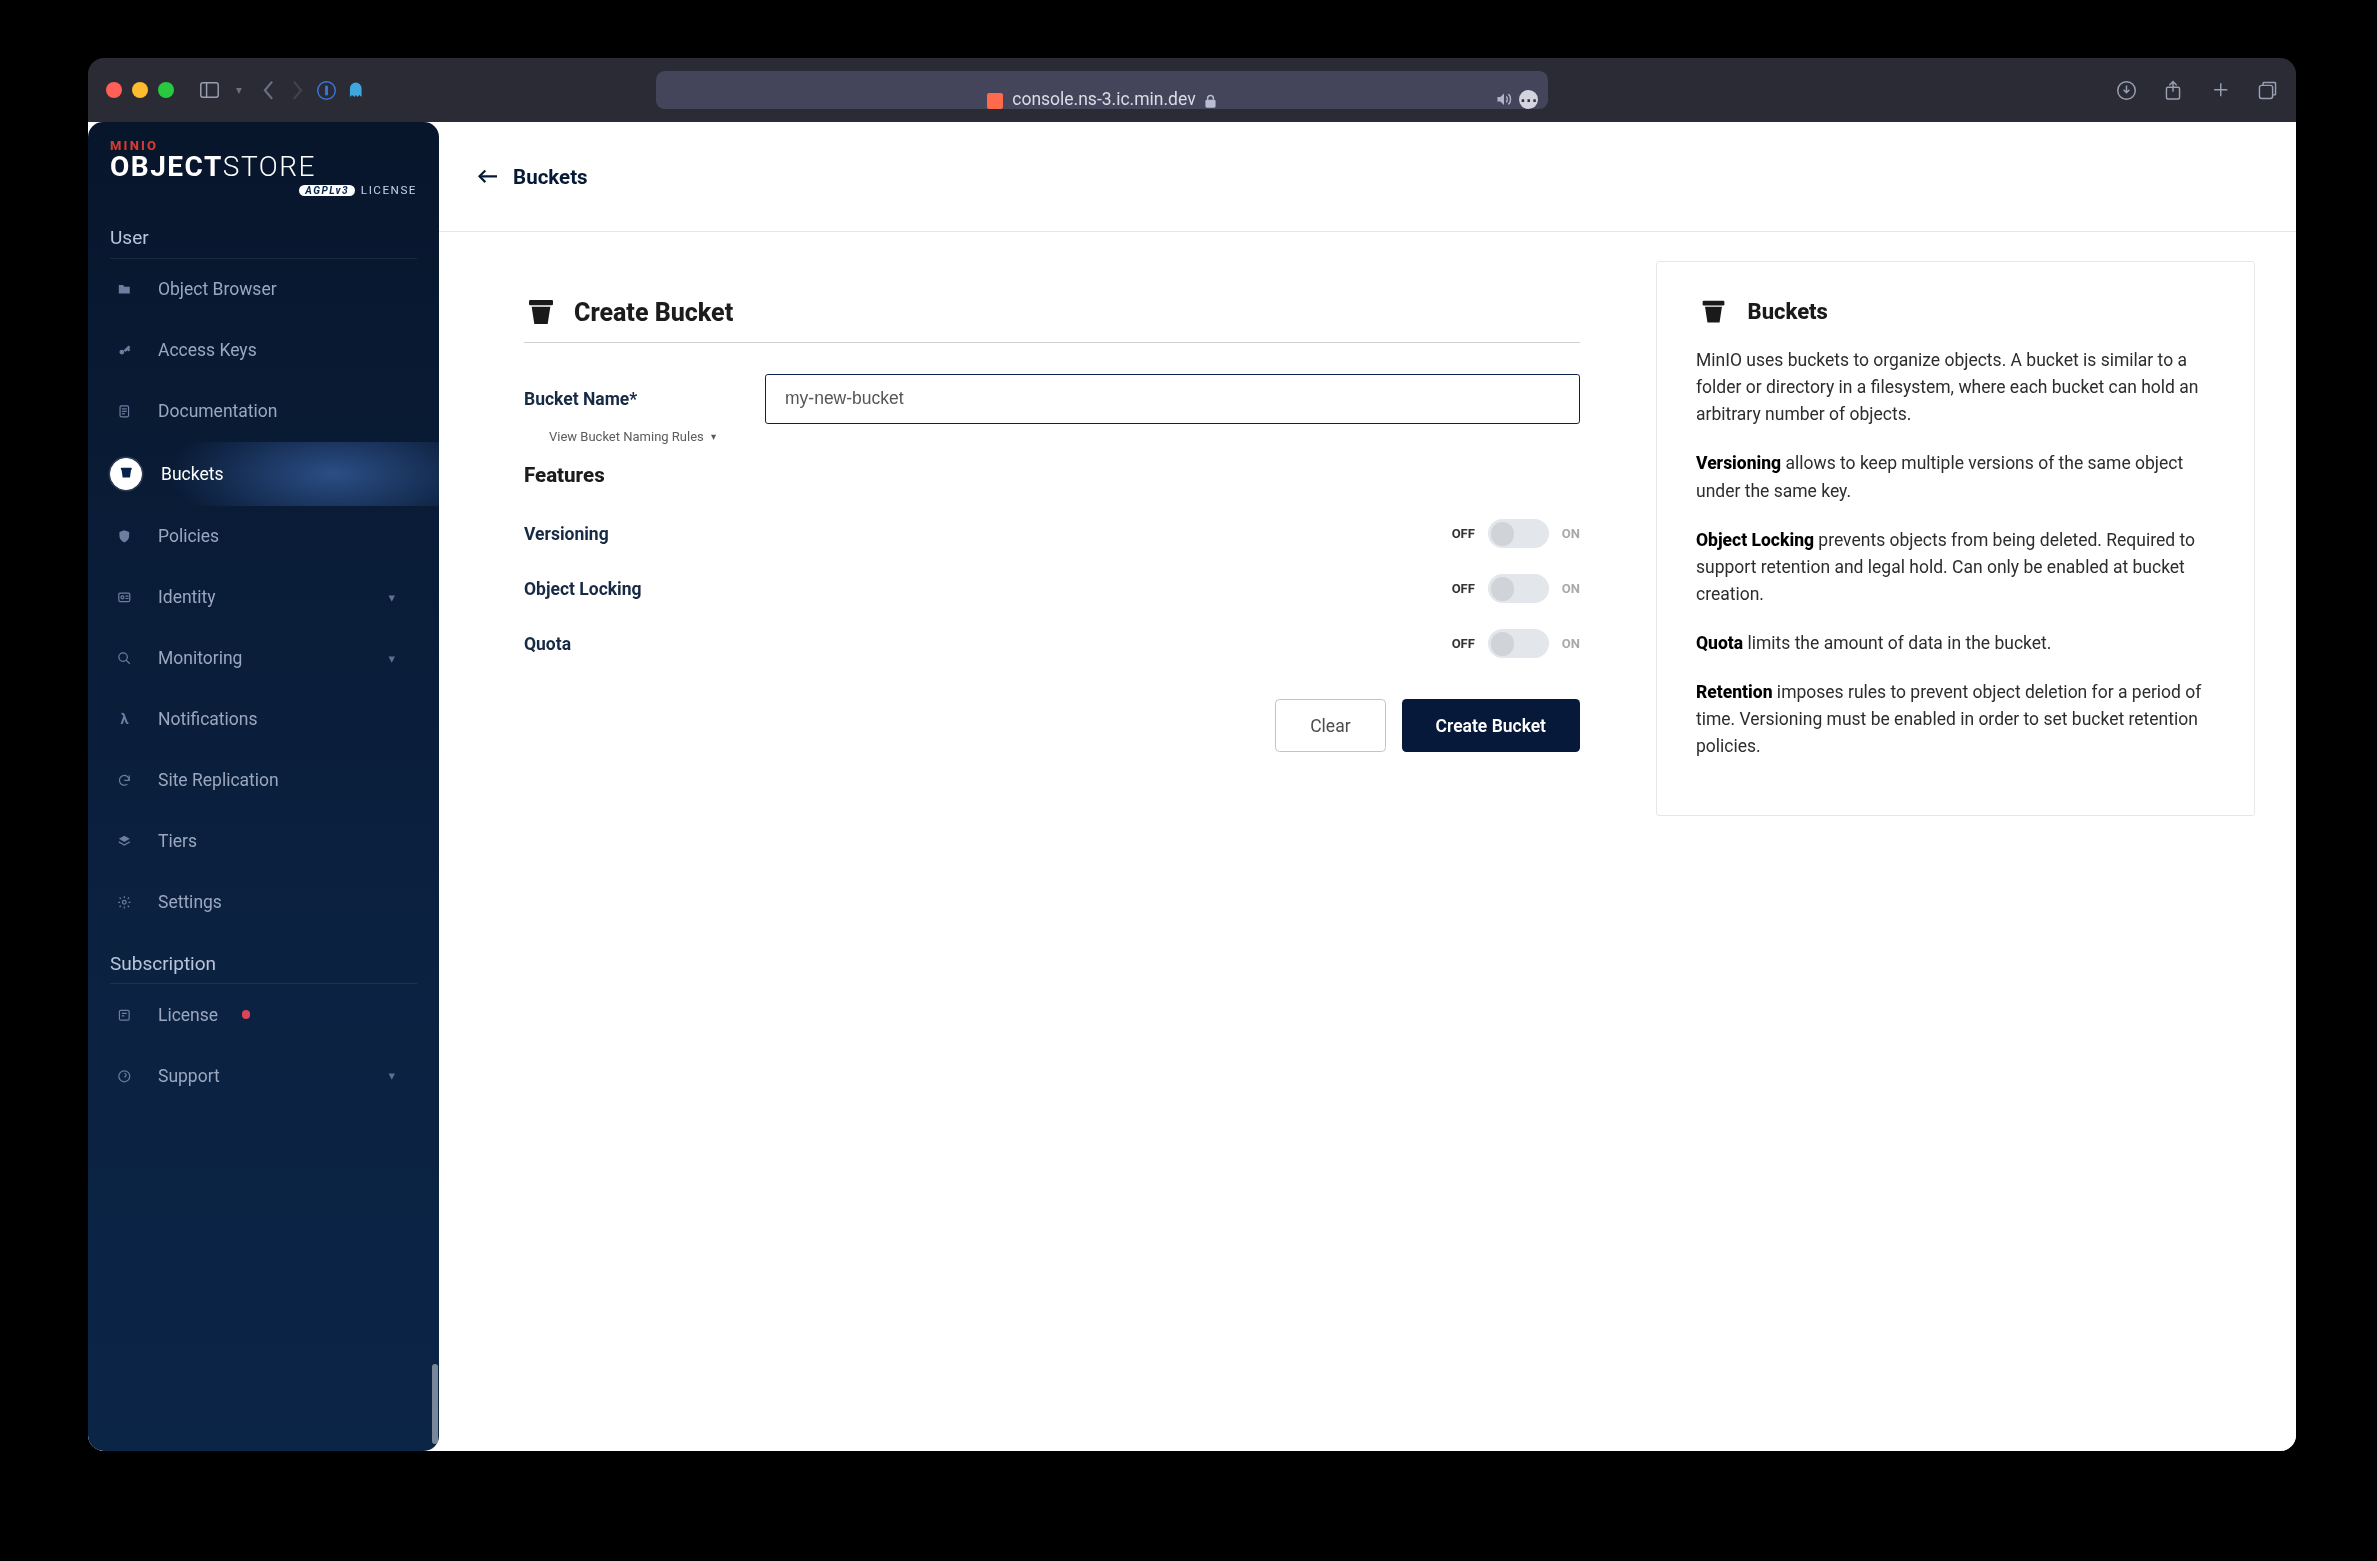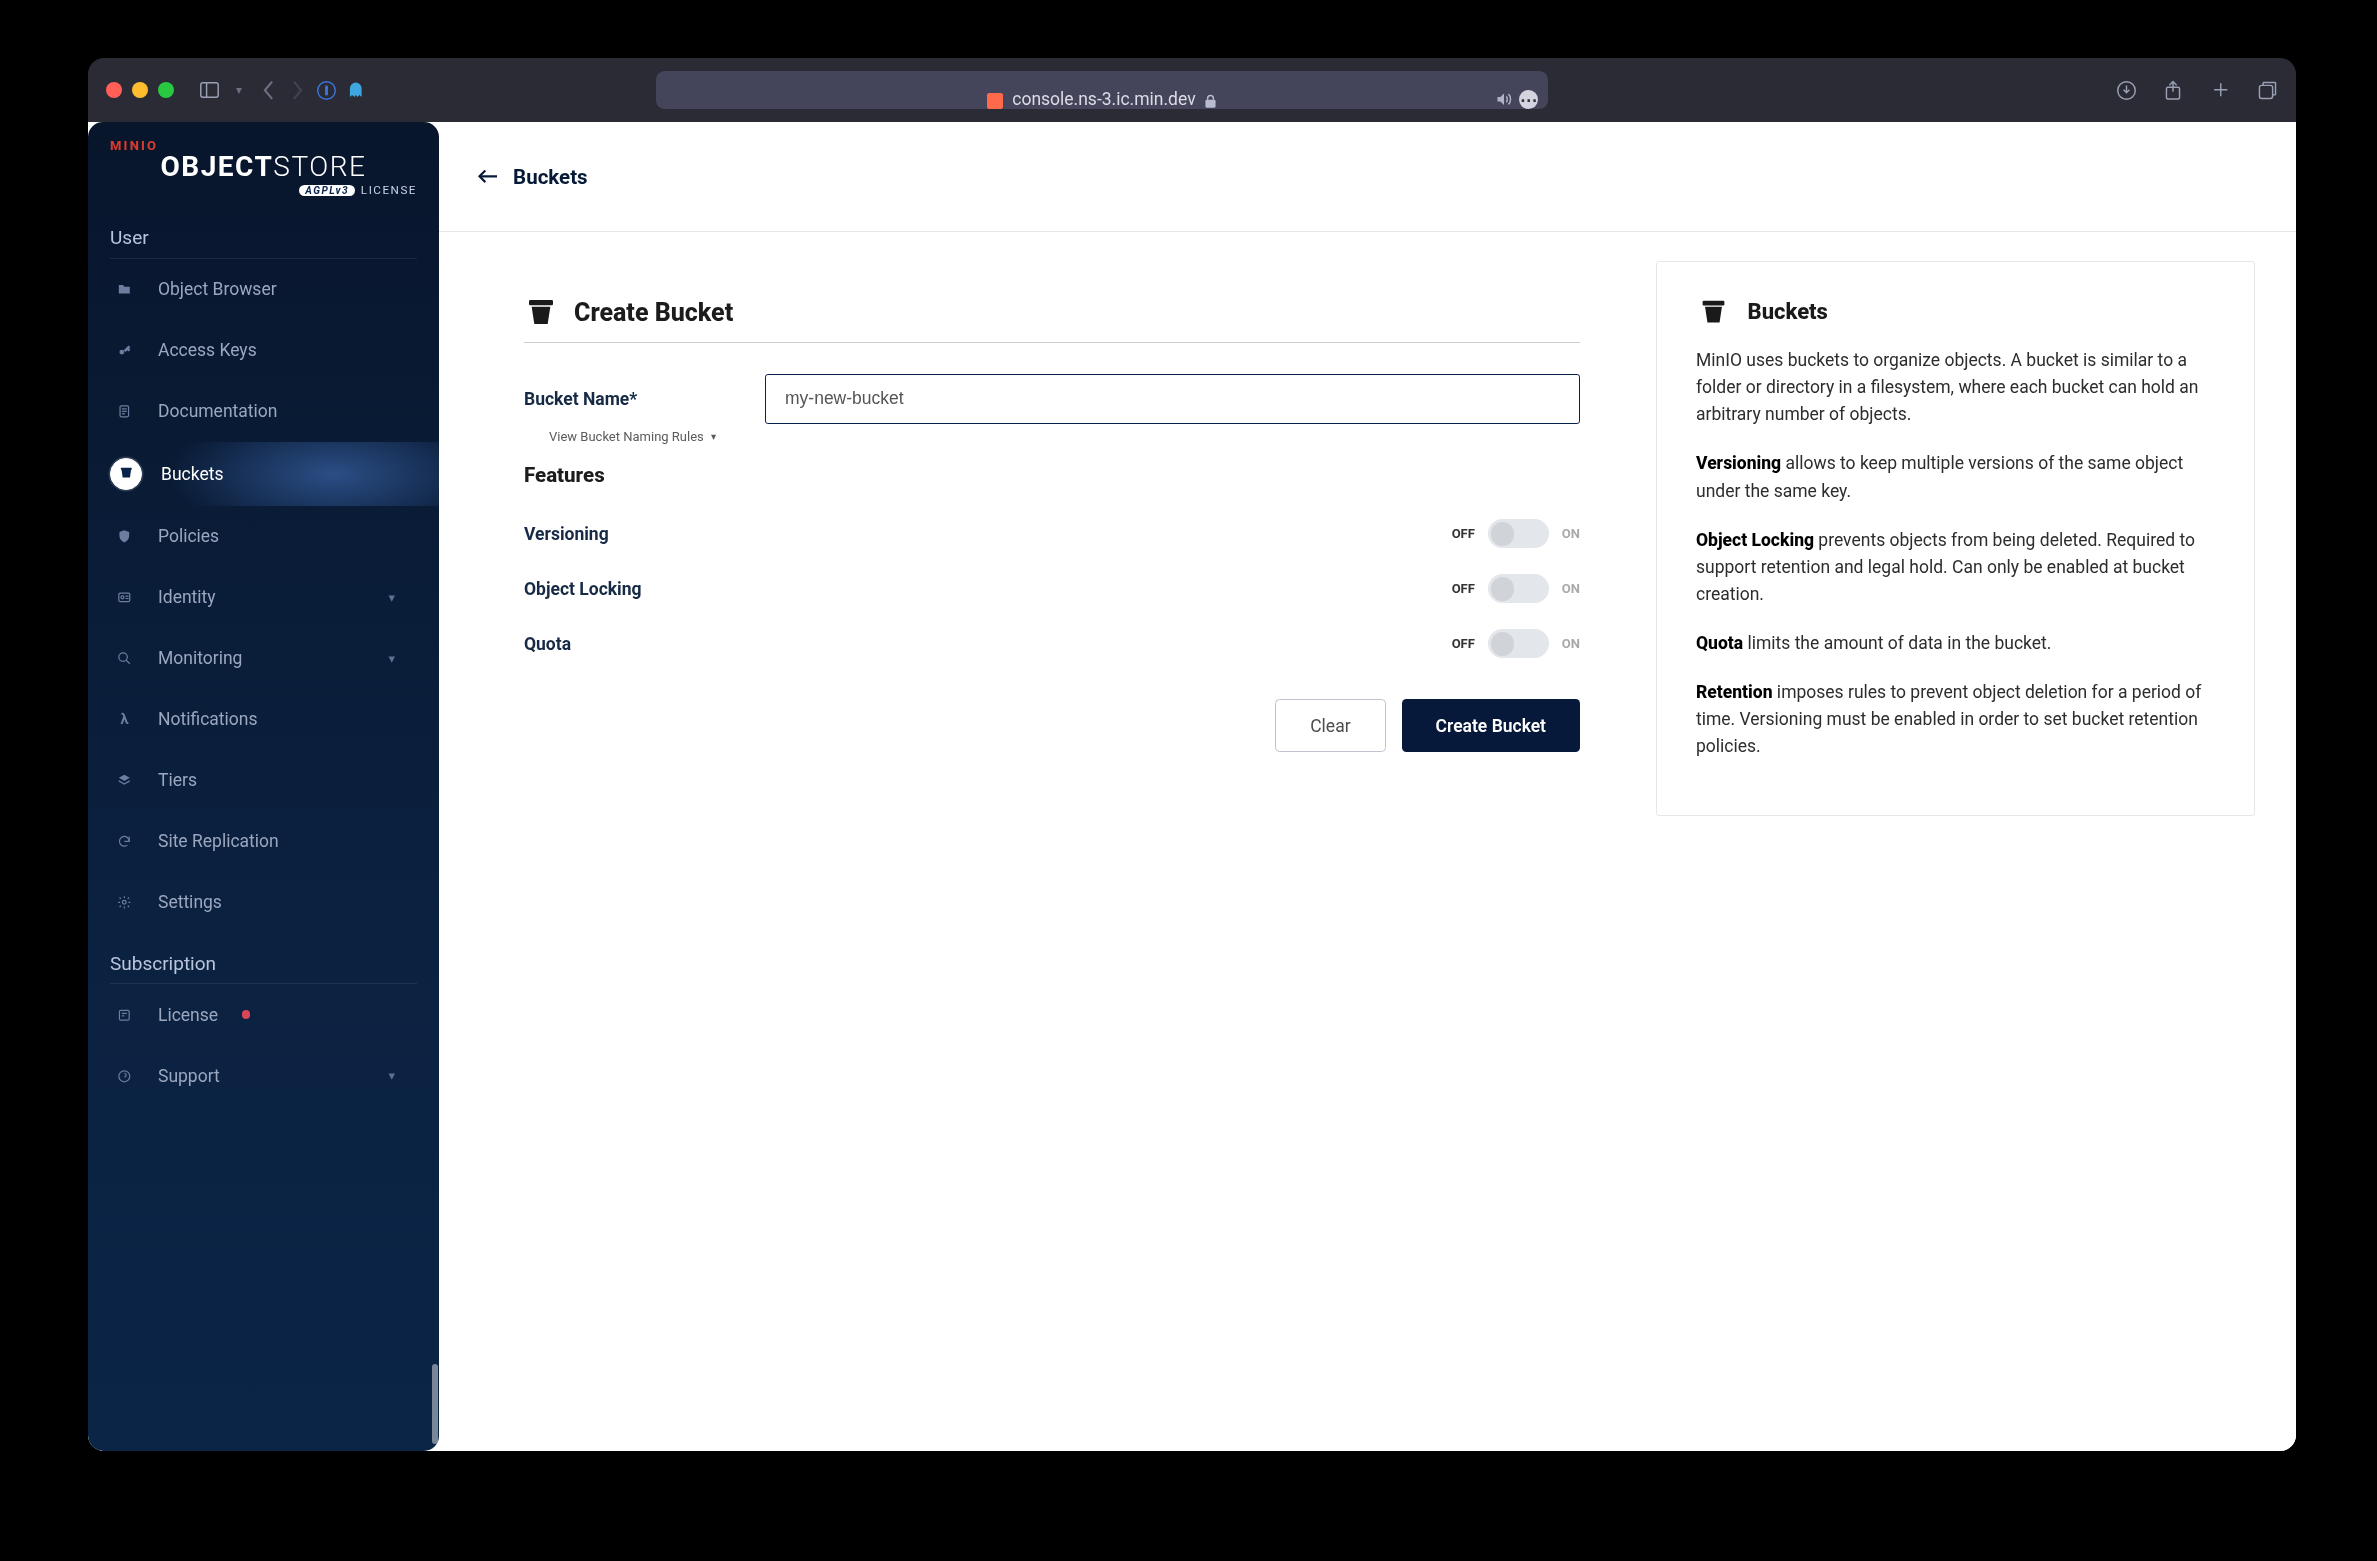--- a/index.html
+++ b/index.html
@@ -90,21 +90,21 @@
     padding-top: 8.8px;
     border-radius: 15px;
   }
   .logo-block {
     padding: 7.3px 22px 10.2px;
   }
   .logo-minio {
     color:#d33c2f; font-weight:800; font-size:13px; letter-spacing:2.2px;
   }
   .logo-os {
-    color:#fff; font-weight:700; font-size:28px; letter-spacing:1.5px; line-height:1;text-align:center;
+    color:#fff; font-weight:700; font-size:28px; letter-spacing:1.5px; line-height:1;
   }
   .logo-os .light { font-weight:300; }
   .logo-lic { text-align:right; color:#c9d2e6; font-size:11.7px; letter-spacing:1.5px; margin-top:1.5px;}
   .logo-lic .badge {
     display:inline-block; background:#fff; color:#08234b; border-radius:7.3px; padding:0 5.8px; font-weight:700; font-style:italic; font-size:10.2px; margin-right:5.8px;
   }
   .section-label {
     padding: 19px 22px 8.8px;
     color: var(--sidebar-heading);
     font-size: 19px;
@@ -382,35 +382,35 @@
         <span class="chev-sm">▾</span>
       </div>
       <div class="nav-item">
         <span class="nav-icon-wrap">
             <span style="font-size:14.6px;font-weight:700">λ</span>
           </span>
         <span>Notifications</span>
       </div>
       <div class="nav-item">
         <span class="nav-icon-wrap">
+            <svg class="svg" viewBox="0 0 24 24" fill="none" stroke="currentColor" stroke-width="2">
+              <path d="M20 12a8 8 0 1 0-3 6.3"></path>
+              <polyline points="20 4 20 12 12 12"></polyline>
+            </svg>
+          </span>
+        <span>Site Replication</span>
+      </div>
+      <div class="nav-item">
+        <span class="nav-icon-wrap">
             <svg class="svg" viewBox="0 0 24 24" fill="currentColor">
               <path d="M12 3l9 5-9 5-9-5z"></path>
               <path d="M3 13l9 5 9-5" fill="none" stroke="currentColor" stroke-width="2"></path>
             </svg>
           </span>
         <span>Tiers</span>
-      </div>
-      <div class="nav-item">
-        <span class="nav-icon-wrap">
-            <svg class="svg" viewBox="0 0 24 24" fill="none" stroke="currentColor" stroke-width="2">
-              <path d="M20 12a8 8 0 1 0-3 6.3"></path>
-              <polyline points="20 4 20 12 12 12"></polyline>
-            </svg>
-          </span>
-        <span>Site Replication</span>
       </div>
       <div class="nav-item">
         <span class="nav-icon-wrap">
             <svg class="svg" viewBox="0 0 24 24" fill="none" stroke="currentColor" stroke-width="2">
               <circle cx="12" cy="12" r="3"></circle>
               <path d="M12 2v3M12 19v3M4.2 4.2l2.1 2.1M17.7 17.7l2.1 2.1M2 12h3M19 12h3M4.2 19.8l2.1-2.1M17.7 6.3l2.1-2.1"></path>
             </svg>
           </span>
         <span>Settings</span>
       </div>

